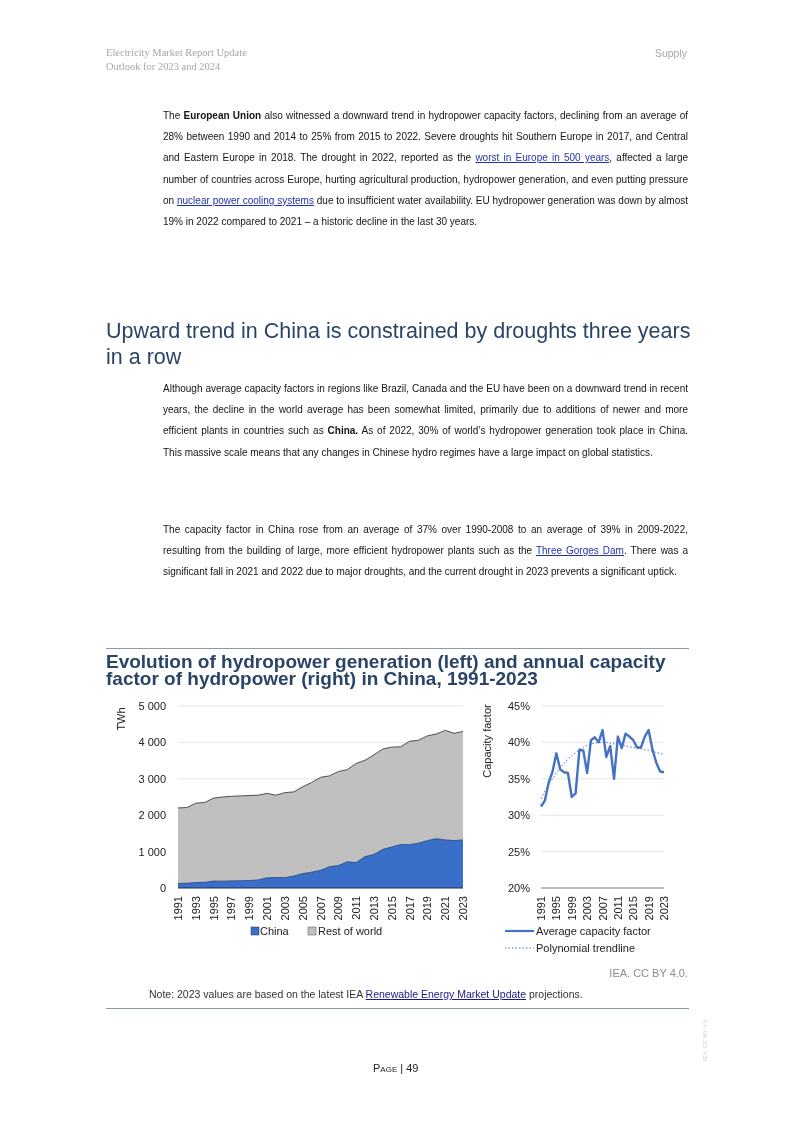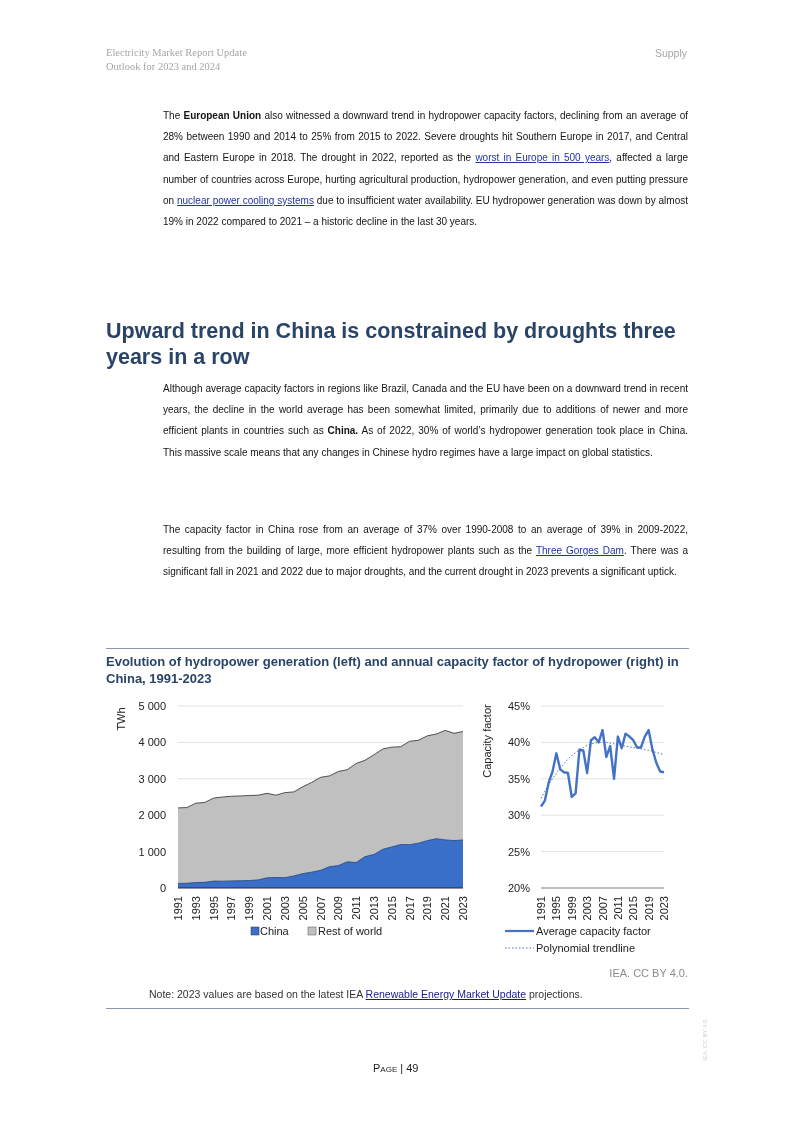--- a/index.html
+++ b/index.html
@@ -4,23 +4,23 @@
 <style>
   * { box-sizing: border-box; margin: 0; padding: 0; }
   html, body { width: 793px; height: 1122px; background: #ffffff; }
   body { position: relative; font-family: "Liberation Sans", sans-serif; color: #111; overflow: hidden; }
   .hdr { position: absolute; top: 46px; font-size: 10.5px; color: #a6a6a6; line-height: 14px; }
   .hdr-left { left: 106px; font-family: Liberation Serif, serif; }
   .hdr-right { right: 106px; }
   .para { position: absolute; left: 163px; width: 525px; font-size: 10px; line-height: 21.2px; text-align: justify; color: #141414; }
   .para b { font-weight: bold; }
   .para a { color: #1a0dab; text-decoration: underline; color: #2233aa; }
-  .h2 { position: absolute; left: 106px; top: 318px; width: 590px; font-size: 21.5px; line-height: 26px; font-weight: bold; color: #2a4467; }
+  .h2 { position: absolute; left: 106px; top: 318px; width: 590px; font-size: 21.5px; line-height: 26px; font-weight: normal; color: #2a4467; }
   .fig-rule { position: absolute; left: 106px; width: 583px; height: 1px; background: #8a99ad; }
-  .fig-title { position: absolute; left: 106px; top: 654px; width: 583px; font-size: 13px; line-height: 16.5px; font-weight: bold; color: #2a4467; }
+  .fig-title { position: absolute; left: 106px; top: 654px; width: 583px; font-size: 19px; line-height: 16.5px; font-weight: bold; color: #2a4467; }
   .chart-svg { position: absolute; left: 0; top: 0; }
   .credit { position: absolute; right: 105px; top: 967px; font-size: 11px; color: #8c8c8c; }
   .note { position: absolute; left: 106px; top: 988px; font-size: 10.5px; color: #333; padding-left: 43px; }
   .note a { color: #1a1a8c; text-decoration: underline; }
   .page-num { position: absolute; left: 373px; top: 1062px; font-size: 11px; color: #222; font-variant: small-caps; }
   .page-num .pg { font-size: 11px; margin-top: 36px; }
   .vert-wm { position: absolute; left: 702px; top: 1018px; font-size: 6px; color: #cfcfcf; writing-mode: vertical-rl; transform: rotate(180deg); }
   svg text { font-family: "Liberation Sans", sans-serif; }
 </style>
 </head>

